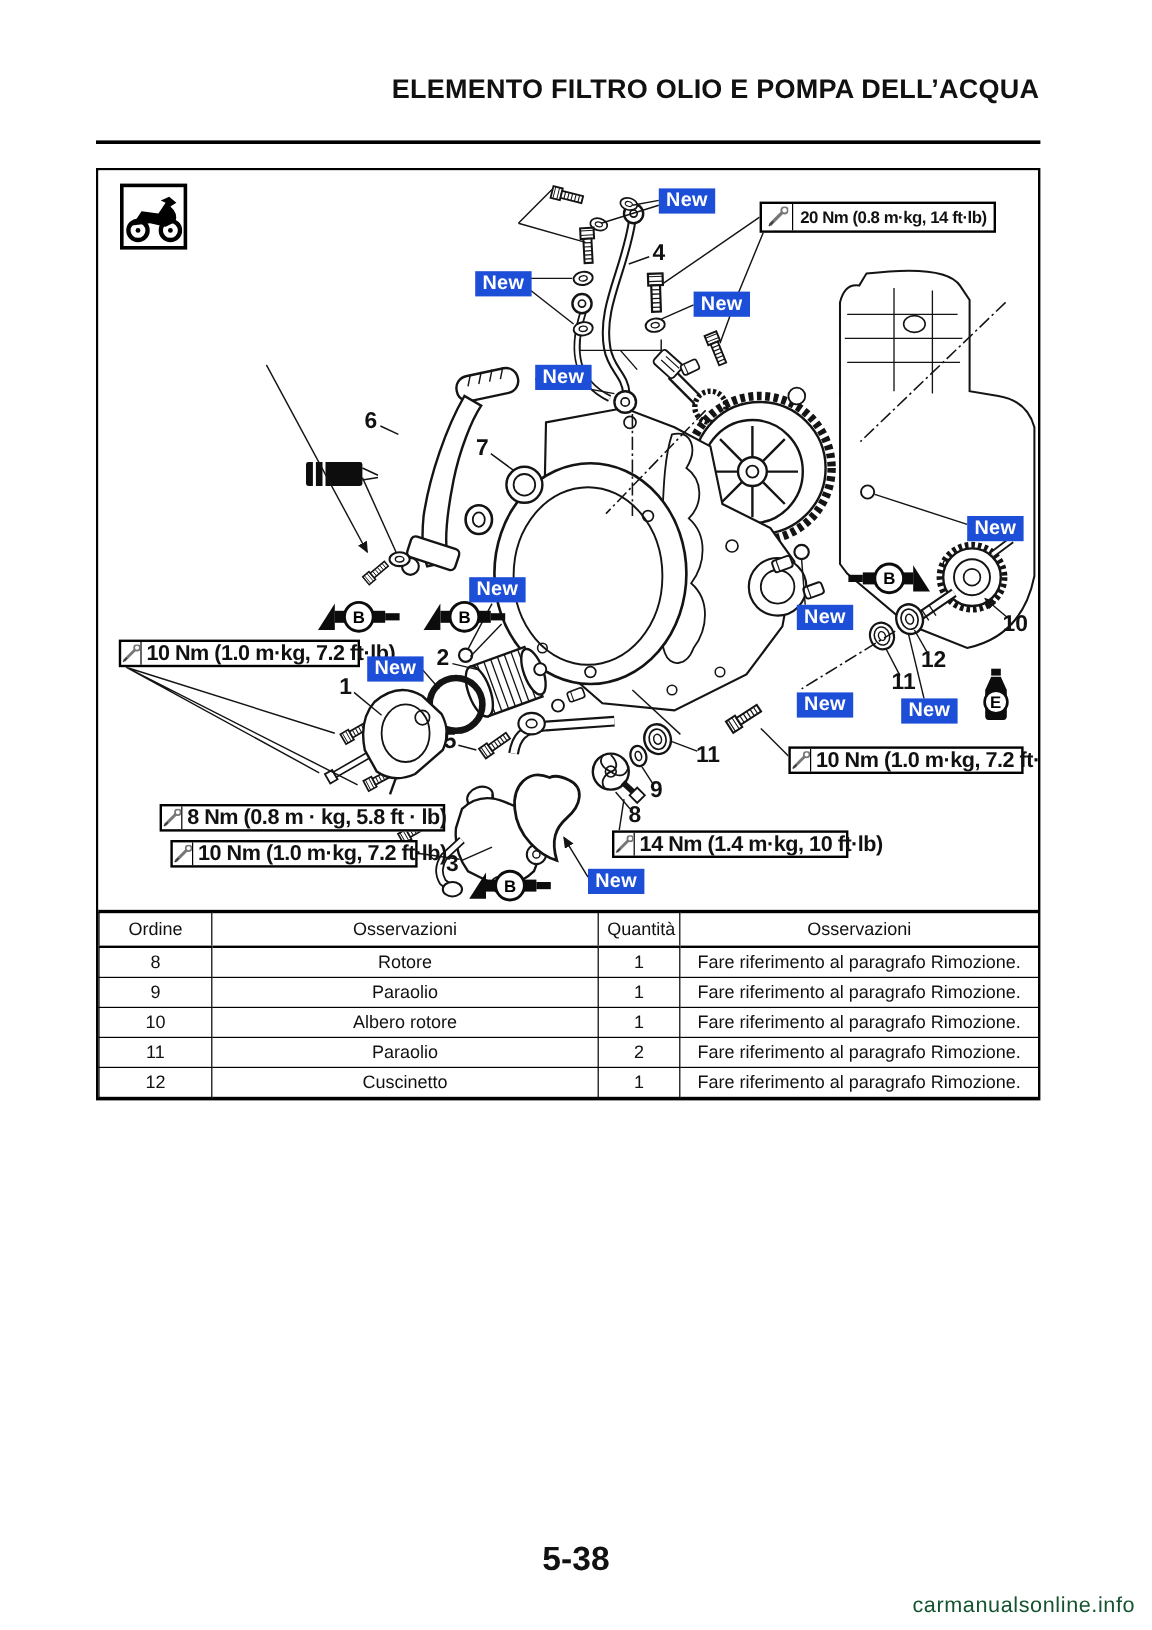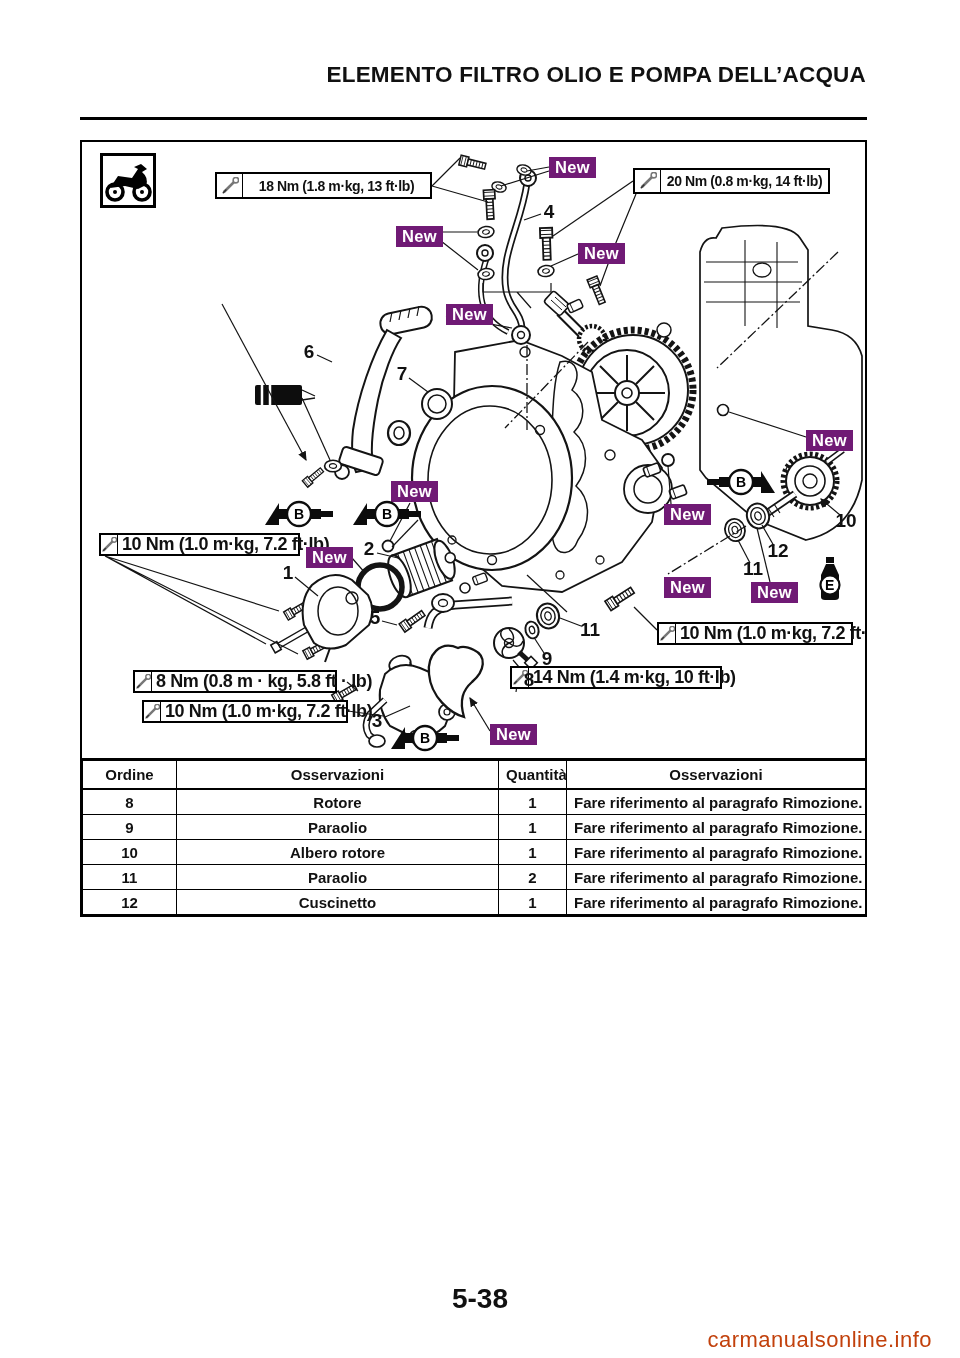--- a/index.html
+++ b/index.html
@@ -14,37 +14,37 @@
   
   .moto-box{position:absolute;left:18px;top:11px;width:56px;height:55px;border:3px solid #000;box-sizing:border-box;background:#fff;}
   
   .torque{position:absolute;display:flex;align-items:stretch;background:#fff;border:2px solid #000;box-sizing:border-box;height:27px;}
   .torque .wcell{width:25px;display:flex;align-items:center;justify-content:center;border-right:1.8px solid #000;}
   .torque .ttext{flex:1;display:flex;align-items:center;justify-content:center;font-weight:bold;font-size:14px;letter-spacing:-.4px;white-space:nowrap;padding:0 4px;}
   .torque.sm{height:23px;}
   .torque.sm .ttext{font-size:18px;}
   .torque.sm .wcell{width:22px;}
   
-  .new-label{position:absolute;background:#701a75;color:#fff;font-weight:bold;font-size:16.5px;line-height:21px;padding:0 6px;letter-spacing:.3px;}
+  .new-label{position:absolute;background:#1d4ed8;color:#fff;font-weight:bold;font-size:16.5px;line-height:21px;padding:0 6px;letter-spacing:.3px;}
   
   .callout{position:absolute;width:28px;text-align:center;font-weight:bold;font-size:19px;line-height:22px;}
   
   .sym{position:absolute;}
   .sym .letter{position:absolute;font-weight:bold;font-size:14px;color:#000;}
   
   .parts-table{border-top:2.5px solid #000;}
   table{border-collapse:collapse;width:100%;table-layout:fixed;font-size:15px;}
   col.c-ord{width:94px}col.c-den{width:322px}col.c-qty{width:68px}col.c-oss{width:299px}
-  th,td{border:1.6px solid #000;height:24px;padding:0 7px;font-weight:bold;overflow:hidden;white-space:nowrap;margin-top:44px;}
+  th,td{border:1.6px solid #000;height:24px;padding:0 7px;font-weight:normal;overflow:hidden;white-space:nowrap;margin-top:44px;}
   thead th{height:27px;text-align:center;border-bottom:2.2px solid #000;}
   td.center{text-align:center;padding:0;}
   td.left{text-align:center;}
   
   .page-number{position:absolute;left:0;right:0;top:1283px;text-align:center;font-weight:bold;font-size:28px;}
-  .watermark{position:absolute;right:28px;top:1327px;font-size:22px;color:#c2410c;letter-spacing:.5px;}
+  .watermark{position:absolute;right:14px;top:1327px;font-size:18px;color:#14532d;letter-spacing:.5px;}
 </style>
 </head>
 <body>
 
 <div class="page-title">ELEMENTO FILTRO OLIO E POMPA DELL’ACQUA</div>
 <div class="divider"></div>
 
 <div class="figure-box">
   <div class="diagram">
 
@@ -312,71 +312,61 @@
     <div class="moto-box">
       <svg width="50" height="48" viewBox="0 0 50 48">
         <circle cx="12" cy="36" r="8" fill="none" stroke="#000" stroke-width="3.6"></circle>
         <circle cx="39" cy="36" r="8" fill="none" stroke="#000" stroke-width="3.6"></circle>
         <circle cx="12" cy="36" r="2" fill="#000"></circle>
           <circle cx="39" cy="36" r="2" fill="#000"></circle>
         <path d="M7,32 L15,20 L29,22 L35,13 L31,11 L38,8 L44,13 L39,16 Q46,22 43,29 L35,33 L22,30 Z" fill="#000"></path>
       </svg>
     </div>
 
-    <div class="torque" style="left:133px;top:30px;width:217px;">
-      <span class="wcell">
-          <svg width="18" height="18" viewBox="0 0 20 20">
-            <path d="M3,17 L16,4" stroke="#777" stroke-width="3"></path>
-            <circle cx="16.5" cy="3.5" r="3" fill="#fff" stroke="#777" stroke-width="1.8"></circle>
-            <path d="M2,18 L6,14" stroke="#333" stroke-width="1.5"></path>
-          </svg>
-        </span>
-      <span class="ttext">18 Nm (1.8 m·kg, 13 ft·lb)</span>
-    </div>
     <div class="torque" style="left:551px;top:26px;width:197px;height:26px;">
       <span class="wcell">
           <svg width="18" height="18" viewBox="0 0 20 20">
             <path d="M3,17 L16,4" stroke="#777" stroke-width="3"></path>
             <circle cx="16.5" cy="3.5" r="3" fill="#fff" stroke="#777" stroke-width="1.8"></circle>
             <path d="M2,18 L6,14" stroke="#333" stroke-width="1.5"></path>
           </svg>
         </span>
       <span class="ttext">20 Nm (0.8 m·kg, 14 ft·lb)</span>
     </div>
     <div class="torque sm" style="left:17px;top:391px;width:201px;">
       <span class="wcell">
           <svg width="16" height="16" viewBox="0 0 20 20">
             <path d="M3,17 L16,4" stroke="#777" stroke-width="3"></path>
             <circle cx="16.5" cy="3.5" r="3" fill="#fff" stroke="#777" stroke-width="1.8"></circle>
             <path d="M2,18 L6,14" stroke="#333" stroke-width="1.5"></path>
           </svg>
         </span>
       <span class="ttext">10 Nm (1.0 m·kg, 7.2 ft·lb)</span>
     </div>
-    <div class="torque sm" style="left:51px;top:528px;width:204px;">
+    <div class="torque sm" style="left:51px;top:528px;width:238px;">
       <span class="wcell">
           <svg width="16" height="16" viewBox="0 0 20 20">
             <path d="M3,17 L16,4" stroke="#777" stroke-width="3"></path>
             <circle cx="16.5" cy="3.5" r="3" fill="#fff" stroke="#777" stroke-width="1.8"></circle>
             <path d="M2,18 L6,14" stroke="#333" stroke-width="1.5"></path>
           </svg>
         </span>
       <span class="ttext">8 Nm (0.8 m · kg, 5.8 ft · lb)</span>
     </div>
     <div class="torque sm" style="left:60px;top:558px;width:206px;">
       <span class="wcell">
           <svg width="16" height="16" viewBox="0 0 20 20">
             <path d="M3,17 L16,4" stroke="#777" stroke-width="3"></path>
             <circle cx="16.5" cy="3.5" r="3" fill="#fff" stroke="#777" stroke-width="1.8"></circle>
             <path d="M2,18 L6,14" stroke="#333" stroke-width="1.5"></path>
           </svg>
         </span>
       <span class="ttext">10 Nm (1.0 m·kg, 7.2 ft·lb)</span>
     </div>
-    <div class="torque sm" style="left:428px;top:524px;width:212px;">
+    <div class="torque sm" style="left:428px;top:550px;width:197px;">
       <span class="wcell">
           <svg width="16" height="16" viewBox="0 0 20 20">
             <path d="M3,17 L16,4" stroke="#777" stroke-width="3"></path>
             <circle cx="16.5" cy="3.5" r="3" fill="#fff" stroke="#777" stroke-width="1.8"></circle>
             <path d="M2,18 L6,14" stroke="#333" stroke-width="1.5"></path>
           </svg>
         </span>
       <span class="ttext">14 Nm (1.4 m·kg, 10 ft·lb)</span>
     </div>
     <div class="torque sm" style="left:575px;top:480px;width:196px;">

